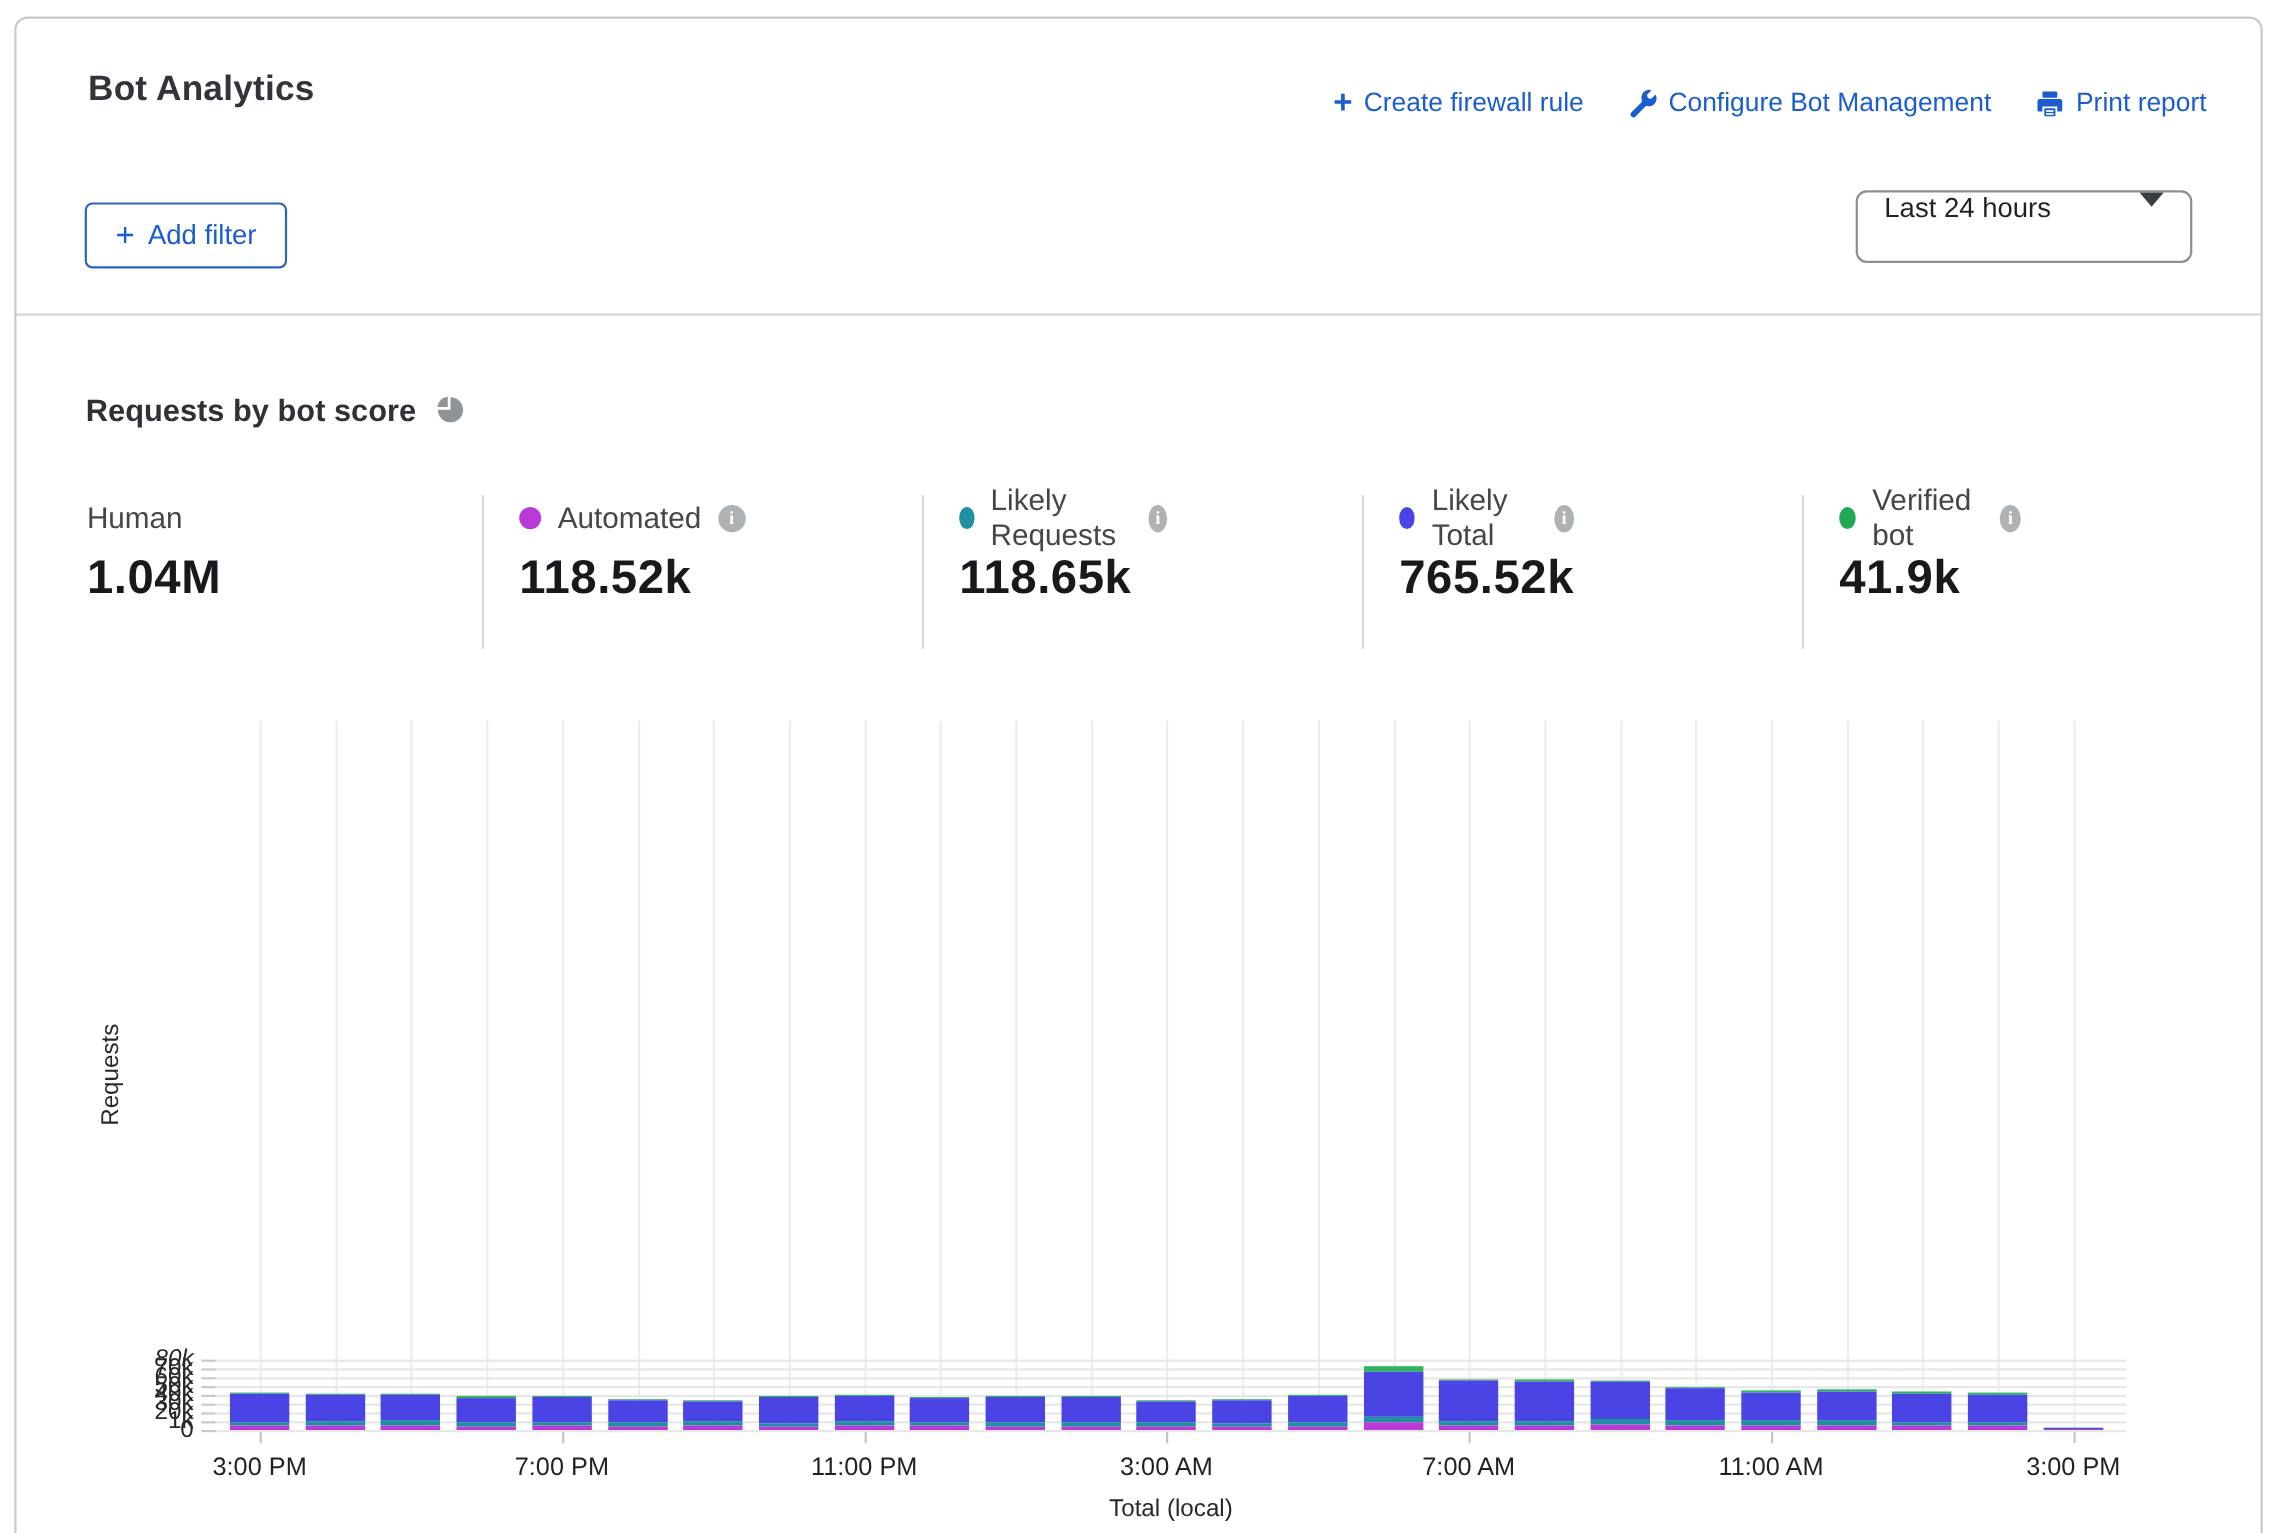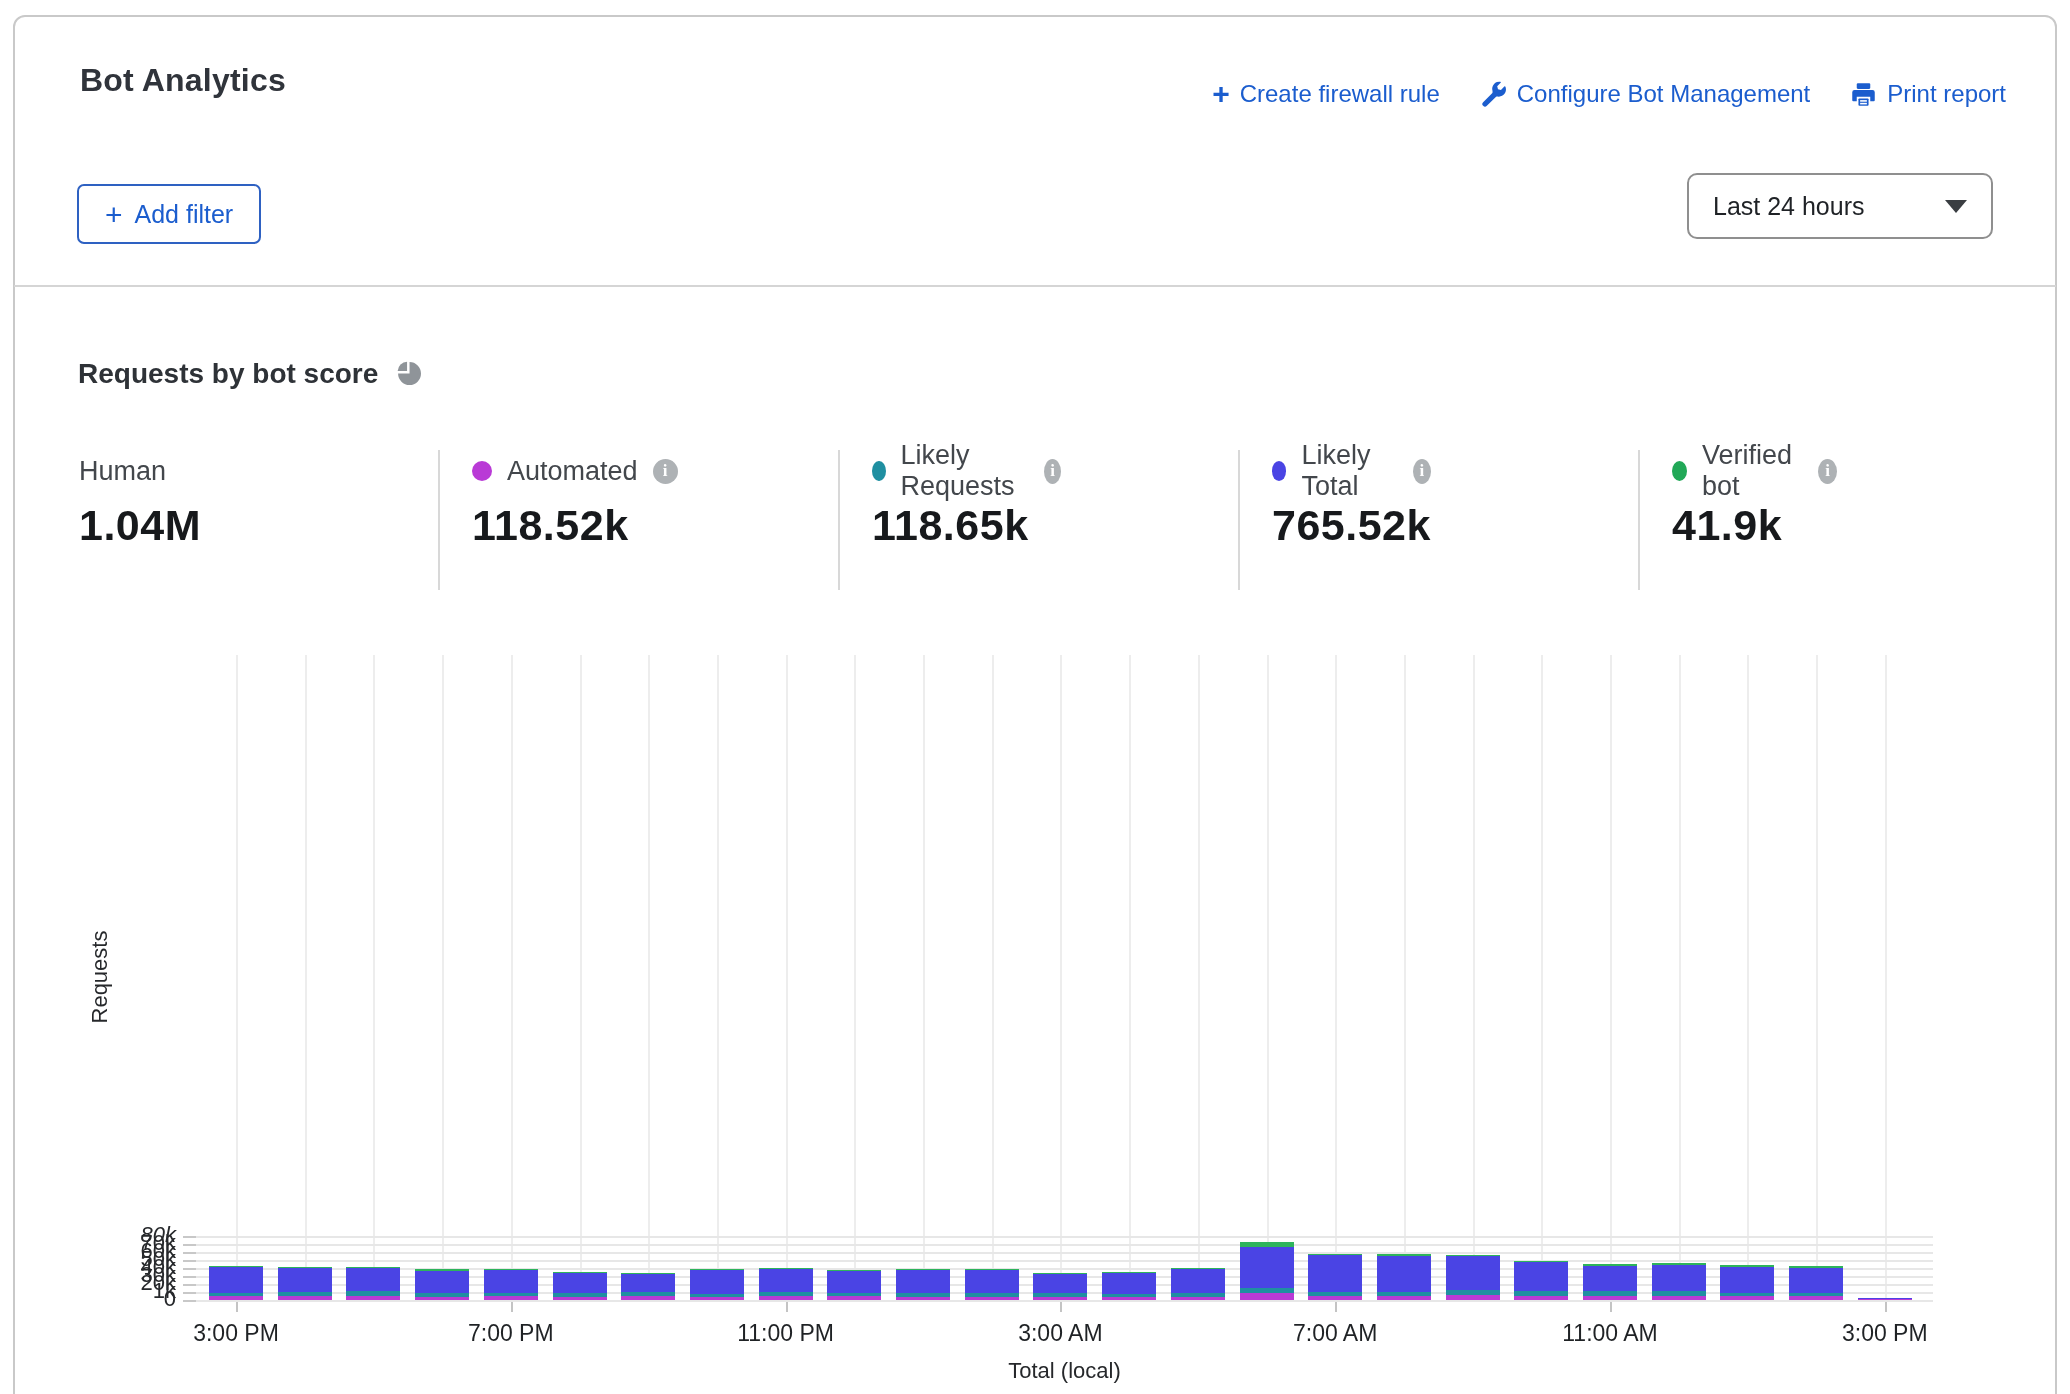--- a/index.html
+++ b/index.html
@@ -20,21 +20,21 @@
   .action-link svg { display:block; }
 
   .add-filter-btn { position:absolute; left:77px; top:184px; height:60px; padding:0 26px;
                     display:inline-flex; align-items:center; gap:12px;
                     background:#fff; border:2px solid #2e61c2; border-radius:7px;
                     color:#1b5dce; font-size:25px; font-family:inherit; cursor:pointer; }
   .add-filter-btn .plus-glyph { font-size:30px; font-weight:500; line-height:25px; }
 
   .time-select { position:absolute; left:1687px; top:173px; width:306px; height:66px;
                  border:2px solid #8f8f8f; border-radius:10px; background:#fff;
-                 display:flex; align-items:center; padding:0 24px; cursor:pointer; }
+                 display:flex; align-items:flex-start; padding:0 24px; cursor:pointer; }
   .time-select .sel-text { font-size:25px; color:#1f2226; flex:1; }
   .caret-down { width:0; height:0; border-left:11px solid transparent;
                 border-right:11px solid transparent; border-top:13px solid #3a3e42; }
 
   .header-divider { position:absolute; left:14px; top:285px; width:2042px; height:2px;
                     background:#d5d5d5; }
 
   .section-title-row { position:absolute; left:78px; top:358px; display:flex;
                        align-items:center; gap:18px; }
   .section-title { font-size:28px; font-weight:700; color:#2e3237; }

